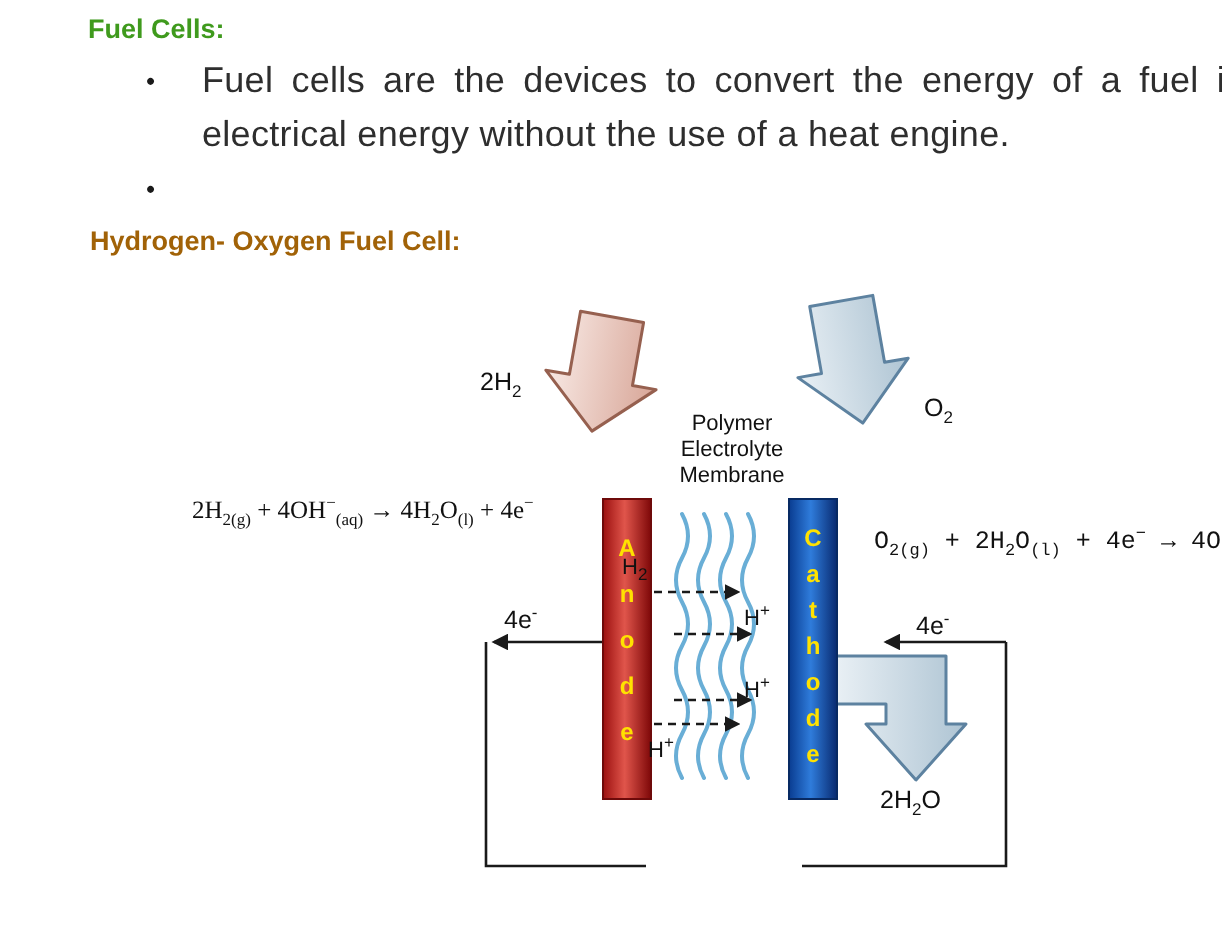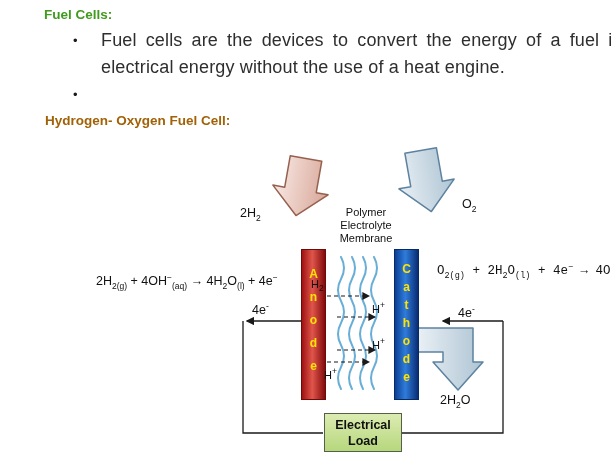--- a/index.html
+++ b/index.html
@@ -13,24 +13,24 @@
             text-align:justify;text-align-last:left;letter-spacing:0.15px;}
   .subtitle{font-weight:bold;font-size:13.5px;color:#a16207;padding:5px 0 0 6px;}
 
   svg.diagram{position:absolute;left:0;top:0;width:611px;height:465px;pointer-events:none;}
 
   .abs{position:absolute;color:#111;}
   .chem{font-size:12.5px;color:#111;white-space:nowrap;}
   .chem sub{font-size:8.5px;}
   .chem sup{font-size:8.5px;}
 
-  #lbl-2h2{left:201px;top:206px;}
+  #lbl-2h2{left:201px;top:184px;}
   #lbl-o2{left:423px;top:197px;text-align:center;}
   #lbl-membrane{left:283px;top:206px;width:88px;text-align:center;font-size:11px;font-weight:normal;line-height:13px;}
-  #eq-left{left:57px;top:272px;font-family:Liberation Sans, sans-serif;}
+  #eq-left{left:57px;top:246px;font-family:Liberation Serif, serif;}
   #eq-right{left:398px;top:262px;font-family:Liberation Mono, monospace;}
   #lbl-h2small{left:272px;top:278px;font-size:11px;}
   #lbl-hplus-1{left:333px;top:300px;font-size:11px;}
   #lbl-hplus-2{left:333px;top:336px;font-size:11px;}
   #lbl-hplus-3{left:285px;top:366px;font-size:11px;}
   #lbl-4e-left{left:213px;top:301px;}
   #lbl-4e-right{left:419px;top:304px;}
   #lbl-water{left:401px;top:393px;}
 
   .bar{position:absolute;top:249px;width:23px;height:149px;display:flex;align-items:center;justify-content:center;}
@@ -121,15 +121,14 @@
 
   <div class="abs chem" id="lbl-hplus-1"><span>H</span><sup>+</sup></div>
   <div class="abs chem" id="lbl-hplus-2"><span>H</span><sup>+</sup></div>
   <div class="abs chem" id="lbl-hplus-3"><span>H</span><sup>+</sup></div>
 
   <div class="abs chem" id="lbl-4e-left"><span>4e</span><sup>-</sup></div>
   <div class="abs chem" id="lbl-4e-right"><span>4e</span><sup>-</sup></div>
 
   <div class="abs chem" id="lbl-water"><span>2H</span><sub>2</sub><span>O</span></div>
 
-  <div class="load">Electrical Load</div>
 
 </div>
 
 </body></html>

